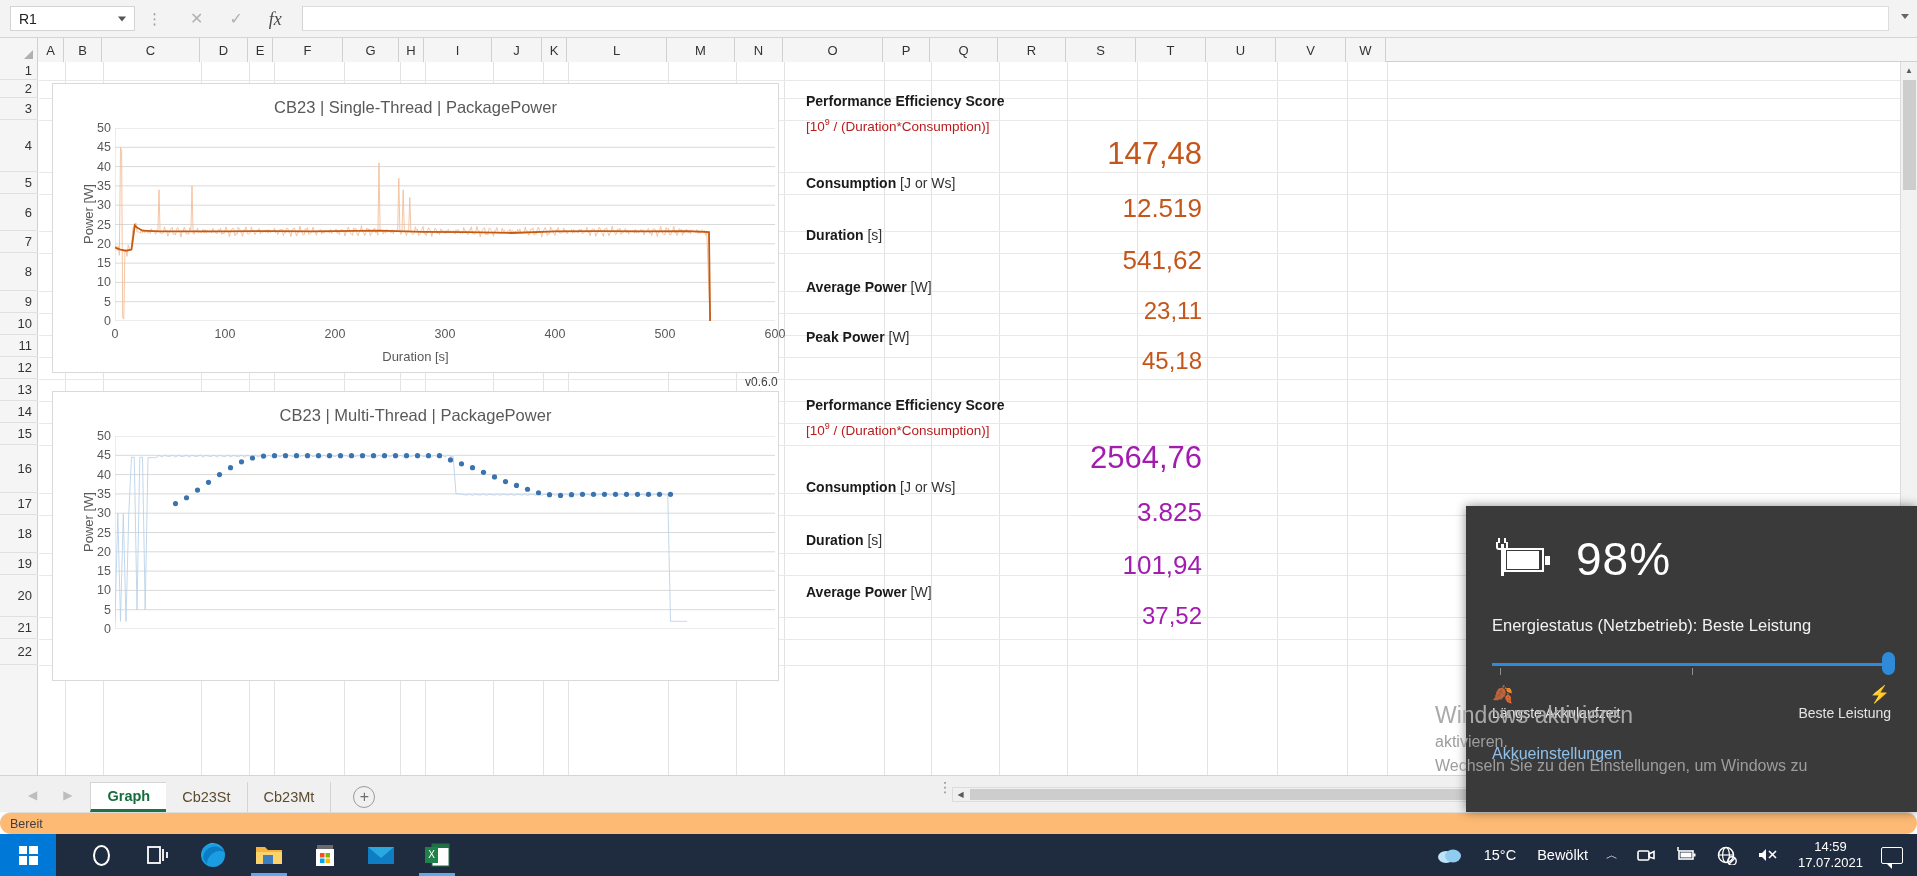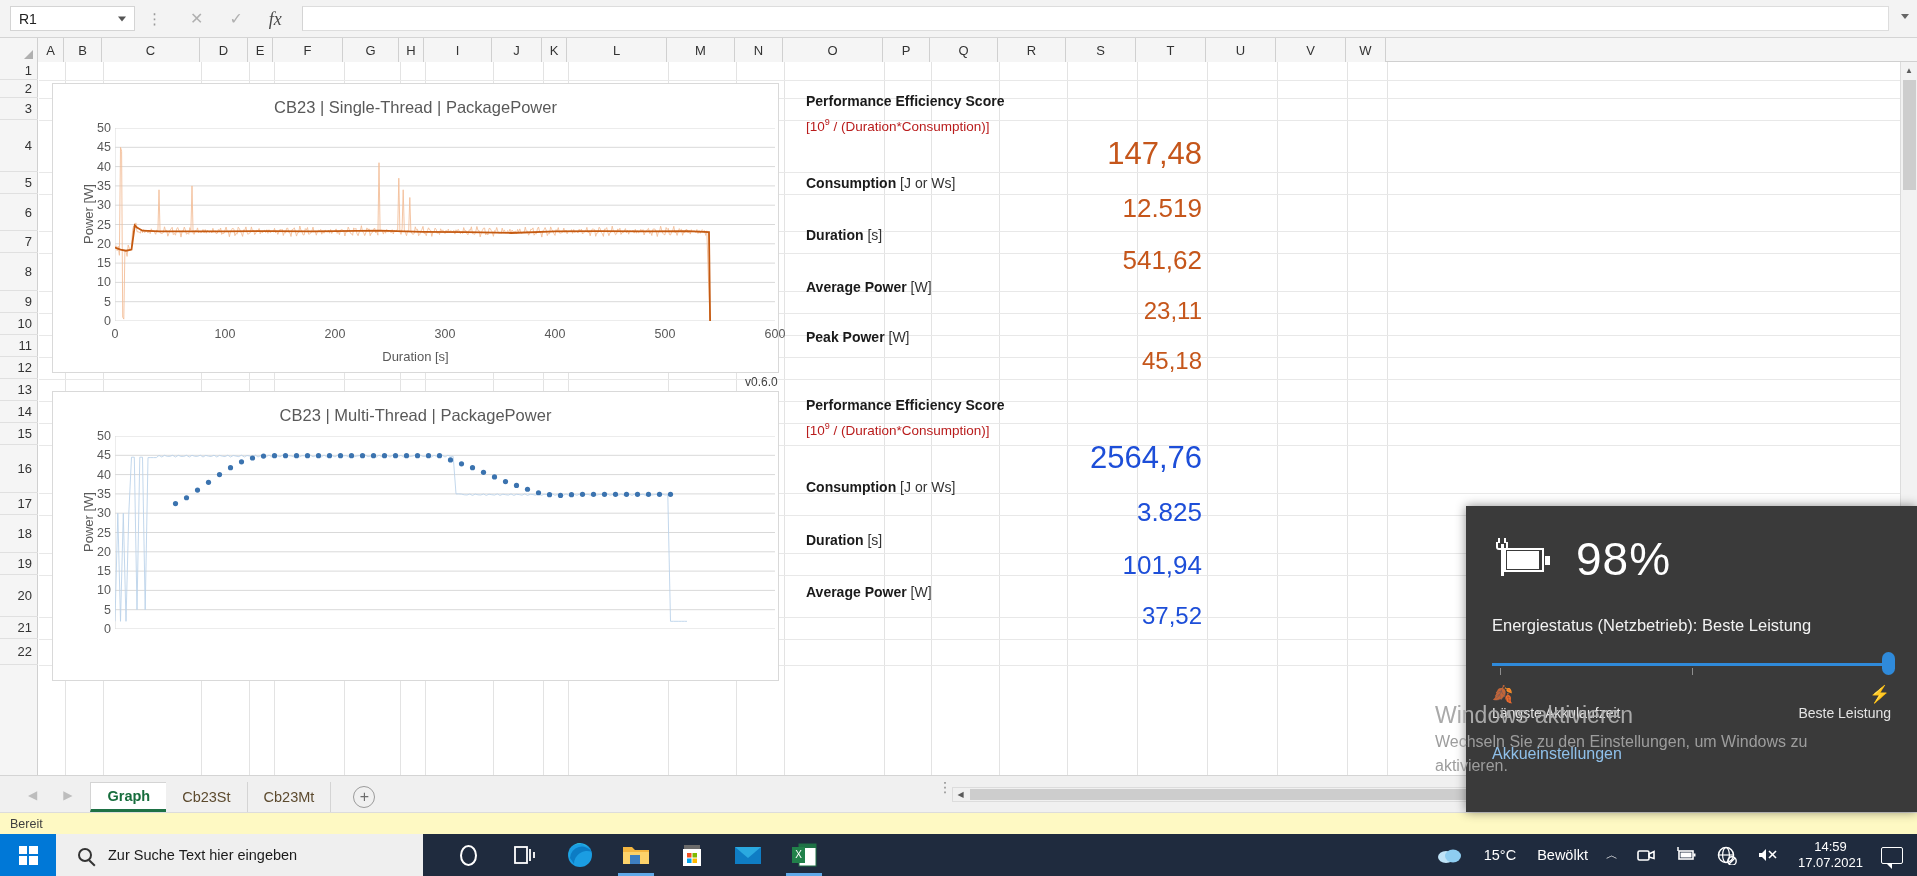--- a/index.html
+++ b/index.html
@@ -100,21 +100,21 @@
   .stats { position:absolute; left:767px; top:27px; width:430px; }
   .stat-h { font-size:14px; color:#1a1a1a; font-weight:bold; margin-top:1px; line-height:22px;}
   .stat-h .unit { font-weight:normal; color:#333; }
   .stat-sub { font-size:13.5px; color:#b91c1c; line-height:21px; }
   .stat-sub sup { font-size:9px; }
   .stat-val { text-align:right; padding-right:34px; line-height:1.12; }
   .v-big   { font-size:31px; }
   .v-mid   { font-size:26px; }
   .v-small { font-size:24px; }
   .c-orange { color:#c5561b; }
-  .c-blue   { color:#1d4ed8; }
+  .c-blue   { color:#a21caf; }
   .grp { margin-bottom:2px; }
 
   
   .tabbar {
     position:absolute; left:0; top:775px; width:1917px; height:37px;
     background:#f0f0f0; border-top:1px solid #d4d4d4; display:flex; align-items:flex-end;
   }
   .navarrows { display:flex; gap:26px; padding:0 18px 10px 28px; color:#bdbdbd; font-size:12px;}
   .sheet-tab {
     padding:0 16px; height:30px; display:flex; align-items:center;
@@ -134,22 +134,22 @@
   .hscroll {
     position:absolute; left:952px; top:787px; width:600px; height:15px;
     background:#f0f0f0; border:1px solid #dcdcdc; display:flex; align-items:center;
   }
   .hscroll .arw { width:15px; text-align:center; font-size:8px; color:#5a5a5a;}
   .hscroll .thumb { flex:1; height:11px; background:#cdcdcd; margin:0 2px;}
 
   
   .statusbar {
     position:absolute; left:0; top:812px; width:1917px; height:22px;
-    background:#fef9c3; border-top:1px solid #dcdcdc;
-    display:flex; align-items:center; font-size:12.5px; color:#404040; padding-left:10px;
+    background:#fdba74; border-top:1px solid #dcdcdc;
+    display:flex; align-items:center; font-size:12.5px; color:#404040; padding-left:10px;border-radius:11px;
   }
 
   
   .vscroll {
     position:absolute; right:0; top:62px; width:17px; height:713px;
     background:#f2f2f2; border-left:1px solid #dcdcdc;
   }
   .vscroll .arw { height:17px; display:flex;align-items:center;justify-content:center;
      font-size:8px;color:#5a5a5a;}
   .vscroll .thumb{ position:absolute; top:18px; left:2px; width:13px; height:110px;
@@ -555,36 +555,32 @@
       <div style="text-align:right">
         <span class="bolt-ico">⚡</span>
         <span>Beste Leistung</span>
       </div>
     </div>
     <div class="fly-link">Akkueinstellungen</div>
   </div>
 
   <div class="watermark">
     <div class="wm-title">Windows aktivieren</div>
+    <div class="wm-sub">aktivieren.</div>
     <div class="wm-sub">Wechseln Sie zu den Einstellungen, um Windows zu</div>
-    <div class="wm-sub">aktivieren.</div>
   </div>
 
   <div class="taskbar">
     <div class="start-btn">
       <div class="win-logo">
         <span></span>
           <span></span>
           <span></span>
           <span></span>
       </div>
-    </div>
-    <div class="search-box">
-      <div class="mag"></div>
-      <span>Zur Suche Text hier eingeben</span>
     </div>
     <div class="tb-icons">
       <div class="tb-ico">
         <div style="width:17px;height:21px;border:2.3px solid #fff;border-radius:50%"></div>
       </div>
       <div class="tb-ico">
         <svg width="26" height="20" viewBox="0 0 26 20">
           <rect x="4" y="2" width="12" height="16" fill="none" stroke="#fff" stroke-width="1.8"></rect>
           <line x1="19" y1="4" x2="19" y2="16" stroke="#fff" stroke-width="1.8"></line>
           <line x1="23" y1="7" x2="23" y2="13" stroke="#fff" stroke-width="1.8"></line>

